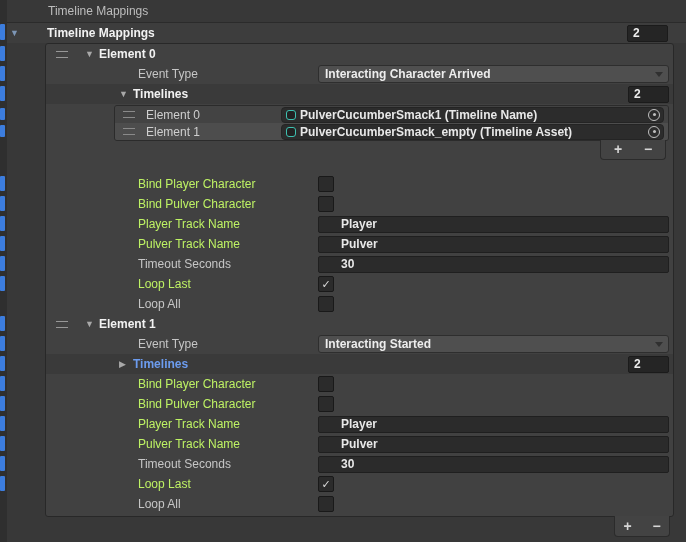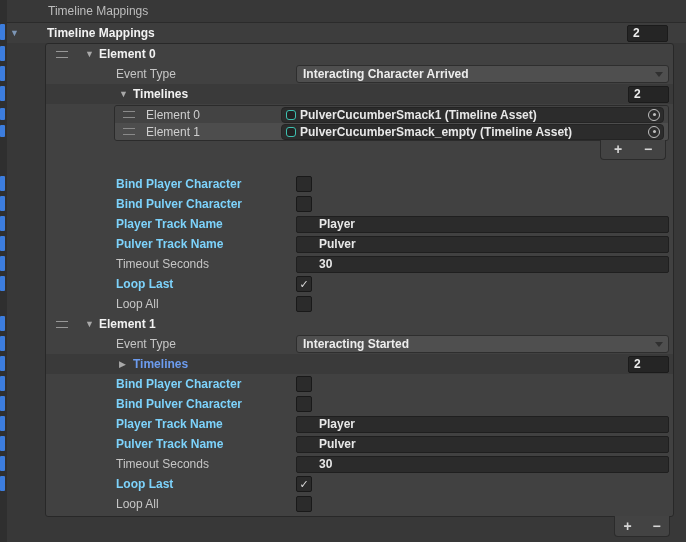--- a/index.html
+++ b/index.html
@@ -25,22 +25,22 @@
     background:#414141;border:1px solid #282828;border-radius:3px;overflow:hidden;}
   .row{height:20px;display:flex;align-items:center;}
   .band{background:#3A3A3A;}
   .elem-header{padding-left:10px;}
   .handle{width:12px;height:7px;border-top:1.5px solid #979797;border-bottom:1.5px solid #979797;box-sizing:border-box;}
   .handle.dim{border-color:#8A8A8A;}
   .elem-header .fold{margin-left:17px;width:11px;font-size:9px;color:#A8A8A8;}
   .elem-header .etitle{font-weight:bold;color:#F2F2F2;margin-left:3px;}
 
   .prop-row{padding-left:70px;padding-right:4px;}
-  .prop-label{width:180px;flex:none;color:#C6C6C6;}
-  .prop-label.bold{font-weight:bold;color:#7dd3fc;}
+  .prop-label{width:180px;flex:none;color:#C6C6C6;margin-left:22px;}
+  .prop-label.bold{font-weight:normal;color:#bef264;}
   .tl-row{padding-left:73px;padding-right:4px;}
   .tl-row .fold{width:11px;font-size:9px;color:#A8A8A8;}
   .tl-row .tl-label{font-weight:bold;color:#F2F2F2;margin-left:3px;}
   .tl-row .tl-label.blue{color:#6C9CEF;}
 
   .sizefield{margin-left:auto;width:34px;height:15px;background:#252525;border:1px solid #1B1B1B;
     border-radius:2px;display:flex;align-items:center;padding-left:5px;font-weight:bold;color:#EDEDED;}
 
   .dropdown{flex:1;height:16px;background:#4F4F4F;border:1px solid #2E2E2E;border-radius:3px;
     display:flex;align-items:center;padding:0 27px 0 6px;position:relative;
@@ -115,21 +115,21 @@
     <span class="tl-label">Timelines</span>
     <span class="sizefield">2</span>
   </div>
 
   <div class="inner-list">
     <div class="inner-row">
       <span class="handle dim"></span>
       <span class="ilabel">Element 0</span>
       <span class="objfield">
         <span class="tl-icon"></span>
-        <span class="otext">PulverCucumberSmack1 (Timeline Asset)</span>
+        <span class="otext">PulverCucumberSmack1 (Timeline Name)</span>
         <span class="picker"></span>
       </span>
     </div>
     <div class="inner-row hover">
       <span class="handle dim"></span>
       <span class="ilabel">Element 1</span>
       <span class="objfield">
         <span class="tl-icon"></span>
         <span class="otext">PulverCucumberSmack_empty (Timeline Asset)</span>
         <span class="picker"></span>

